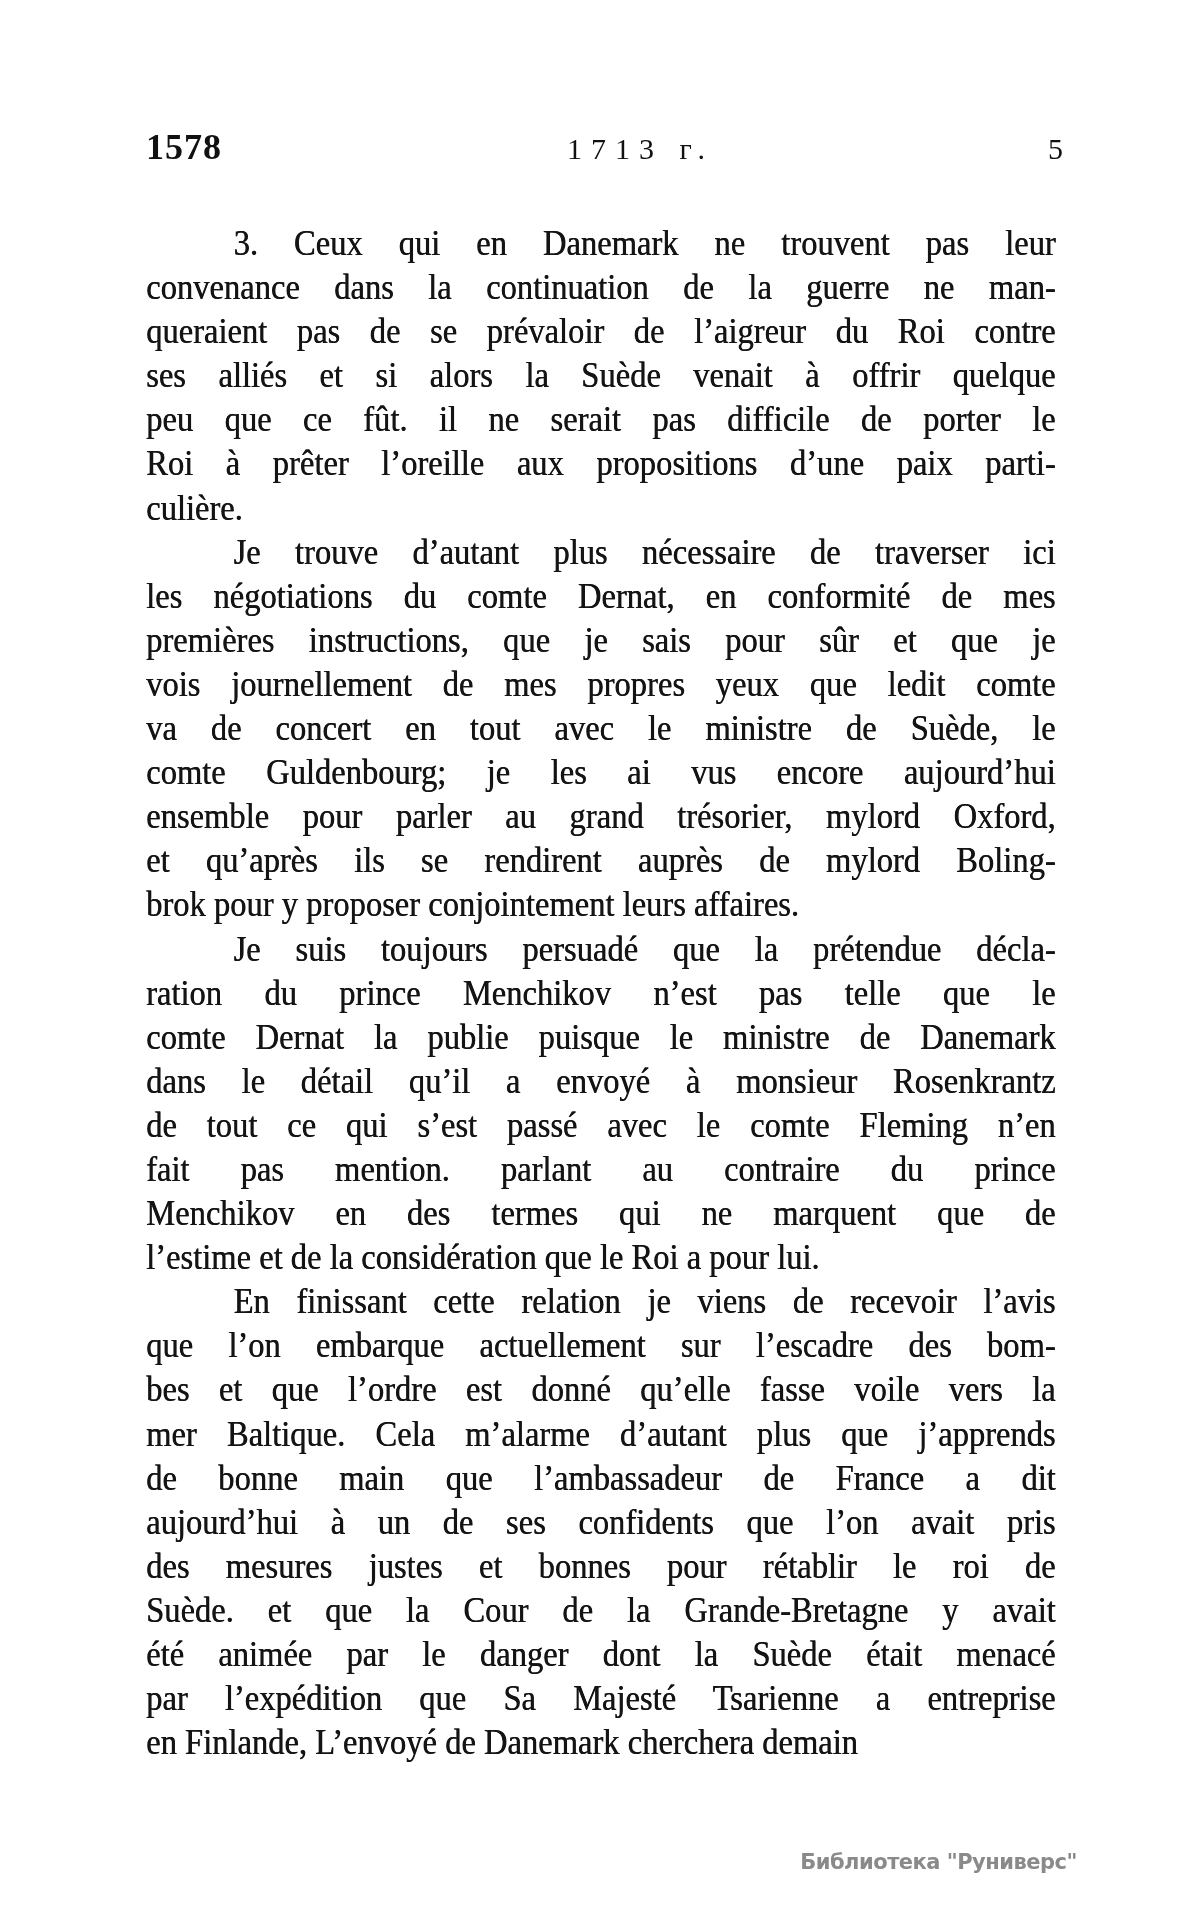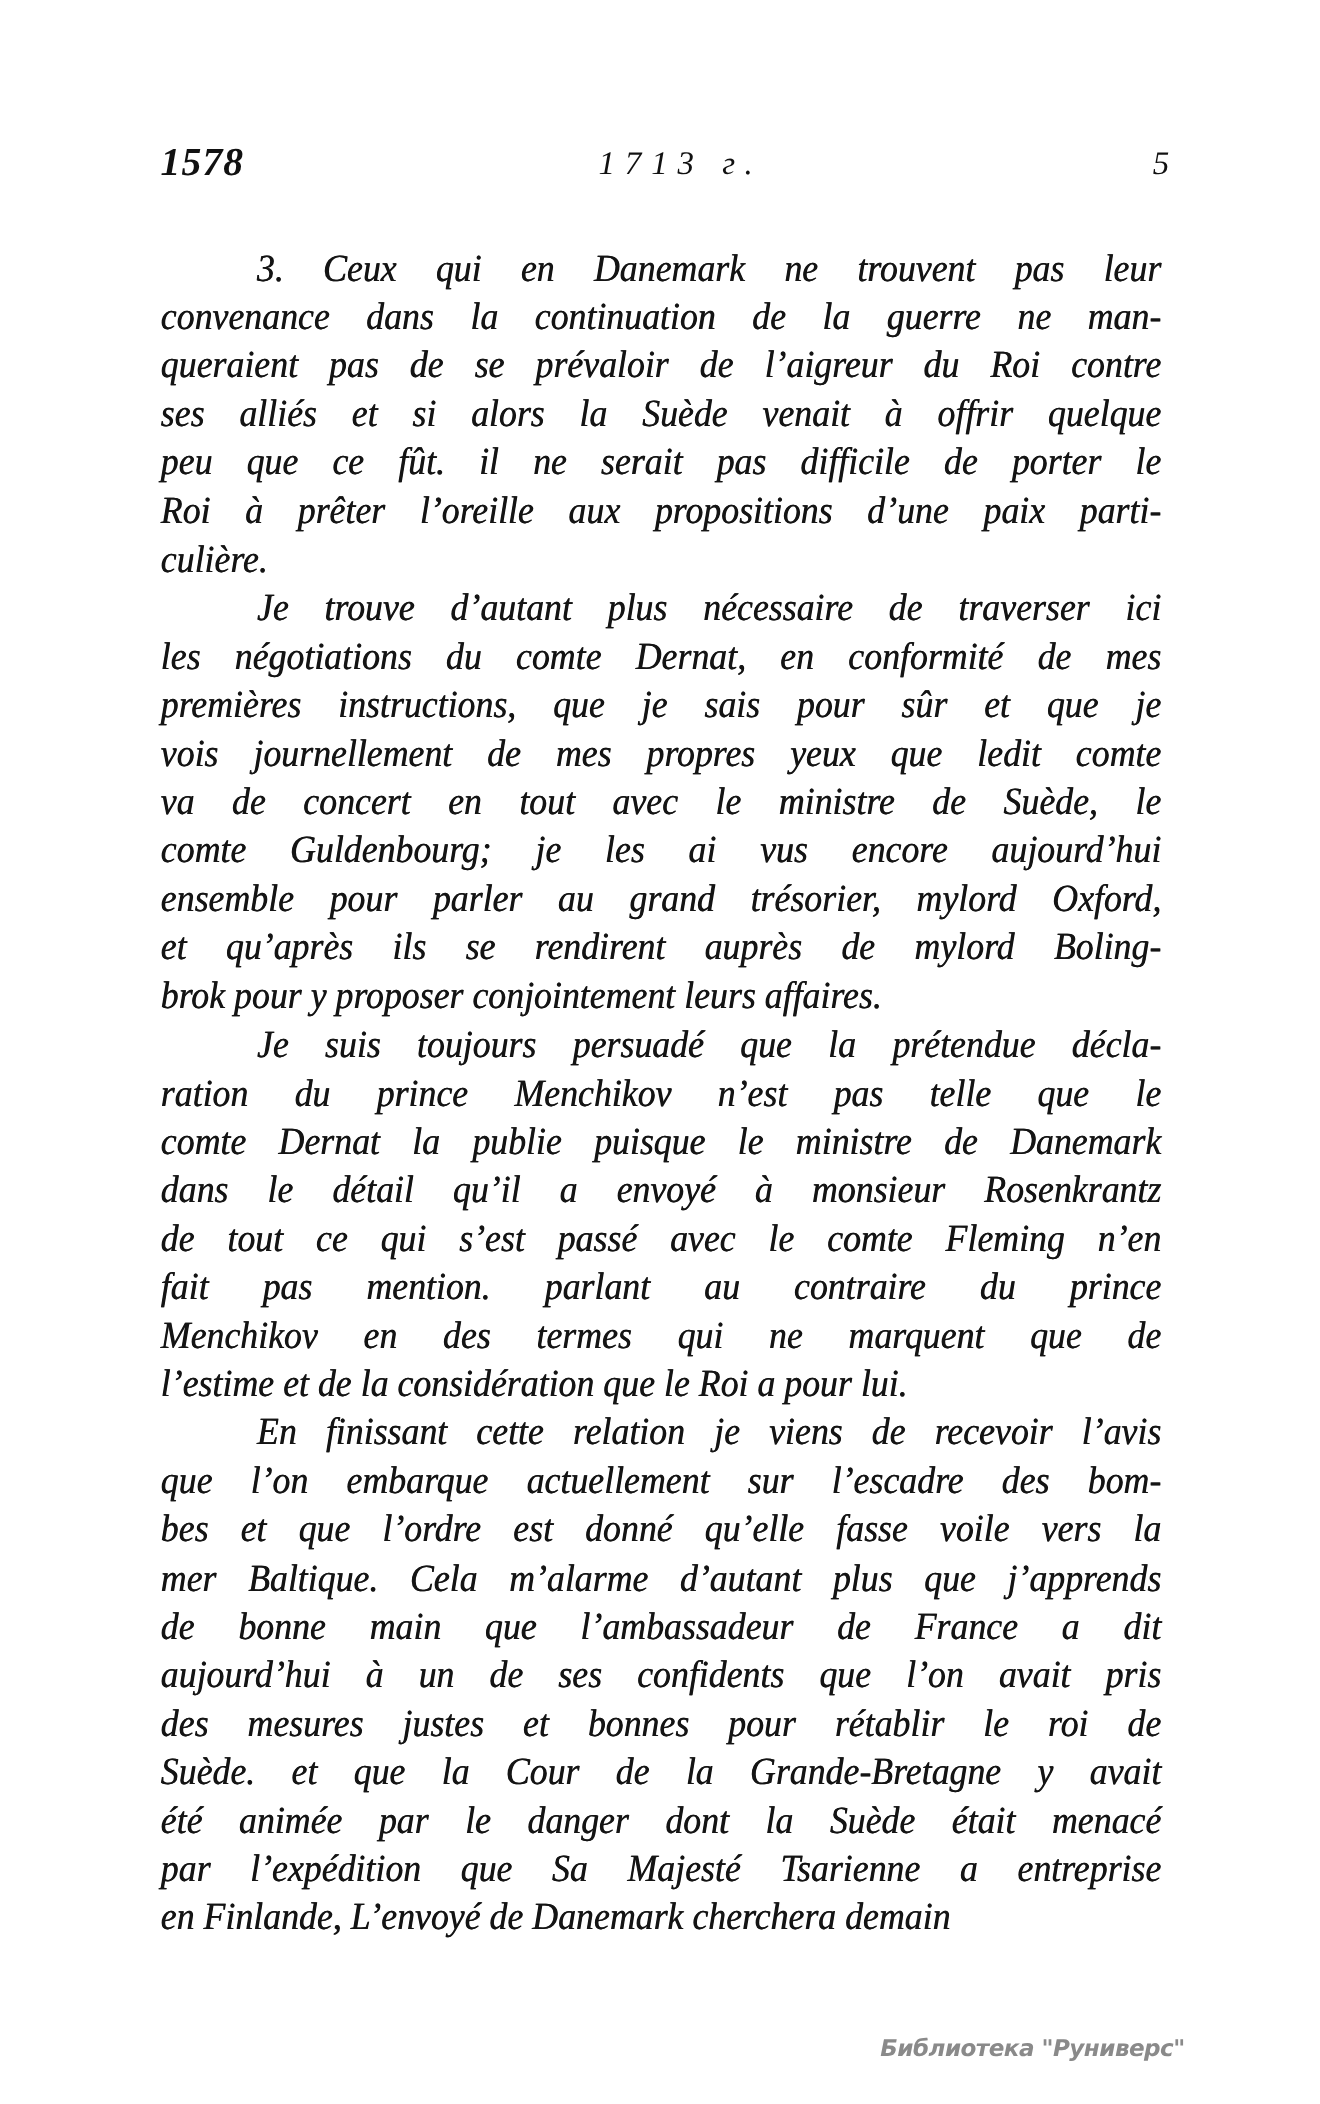--- a/index.html
+++ b/index.html
@@ -4,30 +4,29 @@
 <style>
   html, body { margin: 0; padding: 0; background: #ffffff; }
   .page {
     position: relative;
     width: 1200px;
     height: 1913px;
     background: #ffffff;
     overflow: hidden;
     font-family: "Liberation Serif", serif;
     color: #141414;
-    font-style: italic;
   }
   .header-item {
     position: absolute;
     font-family: "Liberation Serif", serif;
     color: #111111;
     white-space: nowrap;
   }
   .doc-num  { left: 146px; top: 126px; font-size: 36px; font-weight: bold; letter-spacing: 1px; }
-  .year     { left: 544px; top: 132px; font-size: 30px; letter-spacing: 9px; }
+  .year     { left: 567px; top: 132px; font-size: 30px; letter-spacing: 9px; }
   .page-num { left: 1048px; top: 132px; font-size: 30px; }
 
   .body-text {
     position: absolute;
     left: 146px;
     top: 222px;
     width: 978px;               
     transform: scaleX(0.93);
     transform-origin: left top;
     font-size: 35px;

